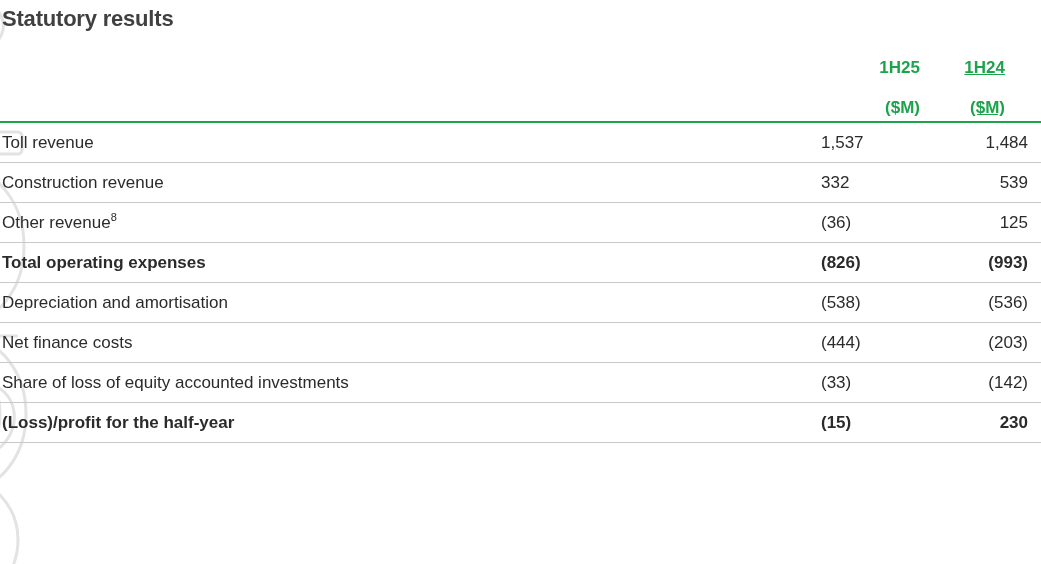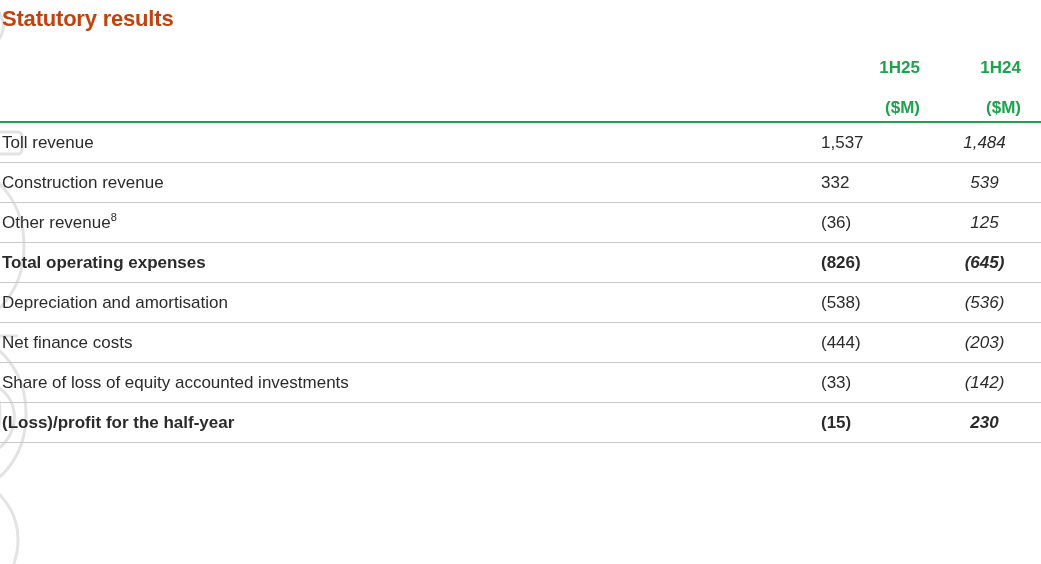--- a/index.html
+++ b/index.html
@@ -34,21 +34,21 @@
     z-index: 0;
   }
 
   
   #title {
     position: absolute;
     left: 2px;
     top: 6px;
     font-size: 22px;
     font-weight: bold;
-    color: #c2410c;
+    color: #404040;
     letter-spacing: -0.2px;
     z-index: 2;
     white-space: nowrap;
   }
 
   
   #table-wrap {
     position: absolute;
     left: 0;
     top: 40px;
@@ -78,21 +78,21 @@
     background: #ffffff;
   }
   table.fin thead th.lbl { text-align: left; }
 
   th.hline-1 { height: 38px; padding-bottom: 2px !important; }
   th.hline-2 { height: 38px; padding-bottom: 3px !important; }
 
   tr.hdr-unit th { border-bottom: 2.5px solid #1ca44b; }
 
   th .pad-r1 { padding-right: 21px; display: block; }
-  th .pad-r2 { padding-right: 20px; display: block; }
+  th .pad-r2 { padding-right: 36px; display: block; text-decoration: underline; }
 
   
   table.fin tbody td {
     height: 39px;
     padding: 0;
     font-size: 17px;
     color: #2b2b2b;
     border-bottom: 1px solid #c9c9c9;
     vertical-align: middle;
     background: transparent;
@@ -103,24 +103,23 @@
     padding-left: 2px;
     white-space: nowrap;
     margin-top: 30px;
   }
   table.fin tbody td.v1 {
     text-align: left;
     padding-right: 21px;
     white-space: nowrap;
   }
   table.fin tbody td.v2 {
-    text-align: center;
+    text-align: right;
     padding-right: 13px;
     white-space: nowrap;
-    font-style: italic;
   }
 
   
   tr.shaded td {
     background: #f1f1f1;
     font-weight: bold;
   }
 
   sup.fn {
     font-size: 11px;
@@ -189,21 +188,21 @@
             <td class="v2">539</td>
           </tr>
           <tr>
             <td class="lbl"><span>Other revenue</span><sup class="fn">8</sup></td>
             <td class="v1">(36)</td>
             <td class="v2">125</td>
           </tr>
           <tr class="shaded">
             <td class="lbl"><span>Total operating expenses</span></td>
             <td class="v1">(826)</td>
-            <td class="v2">(645)</td>
+            <td class="v2">(993)</td>
           </tr>
           <tr>
             <td class="lbl"><span>Depreciation and amortisation</span></td>
             <td class="v1">(538)</td>
             <td class="v2">(536)</td>
           </tr>
           <tr>
             <td class="lbl"><span>Net finance costs</span></td>
             <td class="v1">(444)</td>
             <td class="v2">(203)</td>

